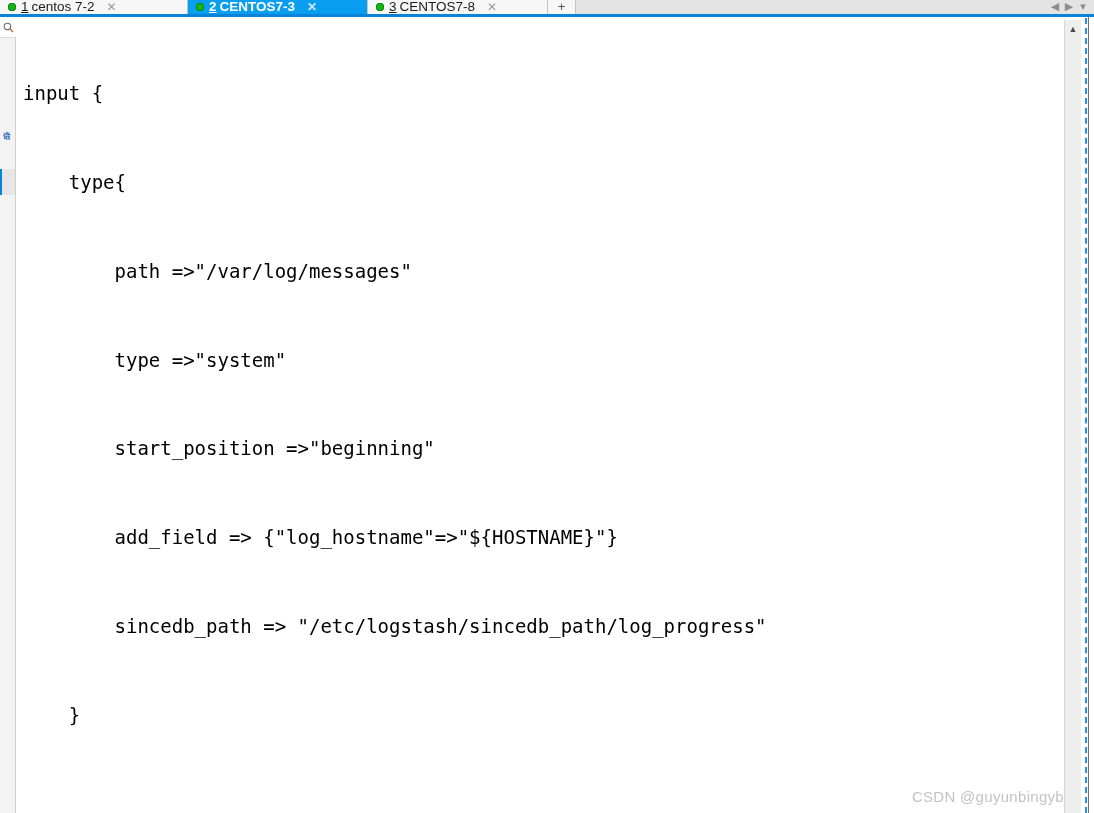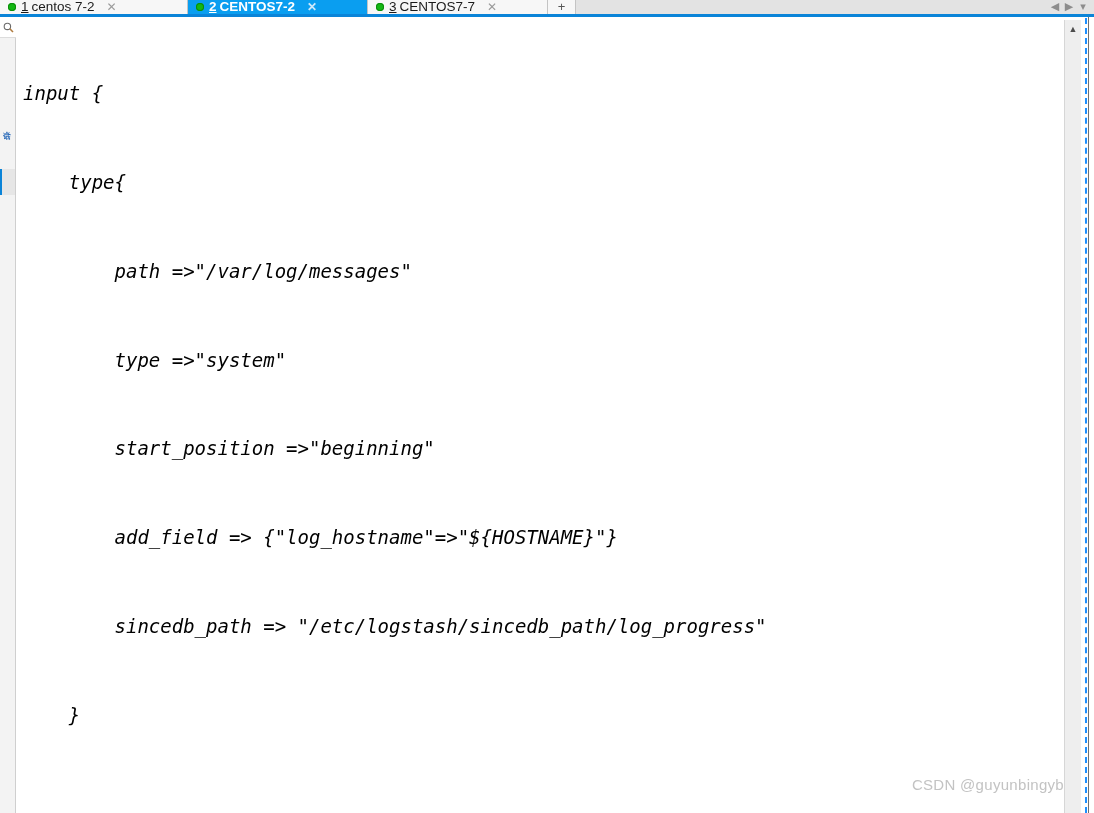--- a/index.html
+++ b/index.html
@@ -154,21 +154,21 @@
     background: #ffffff;
     overflow: hidden;
     font-family: "DejaVu Sans Mono", "Liberation Mono", monospace;
     font-size: 19px;
     line-height: 29.6px;
     color: #000000;
     white-space: pre;
     padding-left: 6px;
     box-sizing: border-box;
   }
-  .line { height: 29.6px; font-style: italic; }
+  .line { height: 29.6px; }
 
   
   #scrollbar {
     position: absolute;
     right: 13px;
     top: 20px;
     width: 17px;
     height: 793px;
     background: #eeeeee;
     border-left: 1px solid #d6d6d6;
@@ -201,21 +201,21 @@
     height: 796px;
     background: #ffffff;
     border-left: 1px solid #707070;
     box-sizing: border-box;
   }
 
   
   #watermark {
     position: absolute;
     right: 30px;
-    bottom: 20px;
+    bottom: 8px;
     font-size: 15px;
     color: #c3c3c3;
     font-family: "Liberation Sans", sans-serif;
     letter-spacing: 0.3px;
   }
 </style>
 </head>
 <body>
 
 <div id="tabbar">
@@ -223,28 +223,28 @@
   <div class="tab inactive" id="tab1">
     <span class="dot"></span>
     <span class="tab-num">1</span>
     <span class="tab-label">centos 7-2</span>
     <span class="tab-close">✕</span>
   </div>
 
   <div class="tab active" id="tab2">
     <span class="dot"></span>
     <span class="tab-num">2</span>
-    <span class="tab-label">CENTOS7-2</span>
+    <span class="tab-label">CENTOS7-3</span>
     <span class="tab-close">✕</span>
   </div>
 
   <div class="tab inactive" id="tab3">
     <span class="dot"></span>
     <span class="tab-num">3</span>
-    <span class="tab-label">CENTOS7-7</span>
+    <span class="tab-label">CENTOS7-8</span>
     <span class="tab-close">✕</span>
   </div>
 
   <div id="newtab">+</div>
 
   <div id="tabfill">
     <span class="nav-arrow">◀</span>
     <span class="nav-arrow">▶</span>
     <span class="nav-arrow">▾</span>
   </div>

